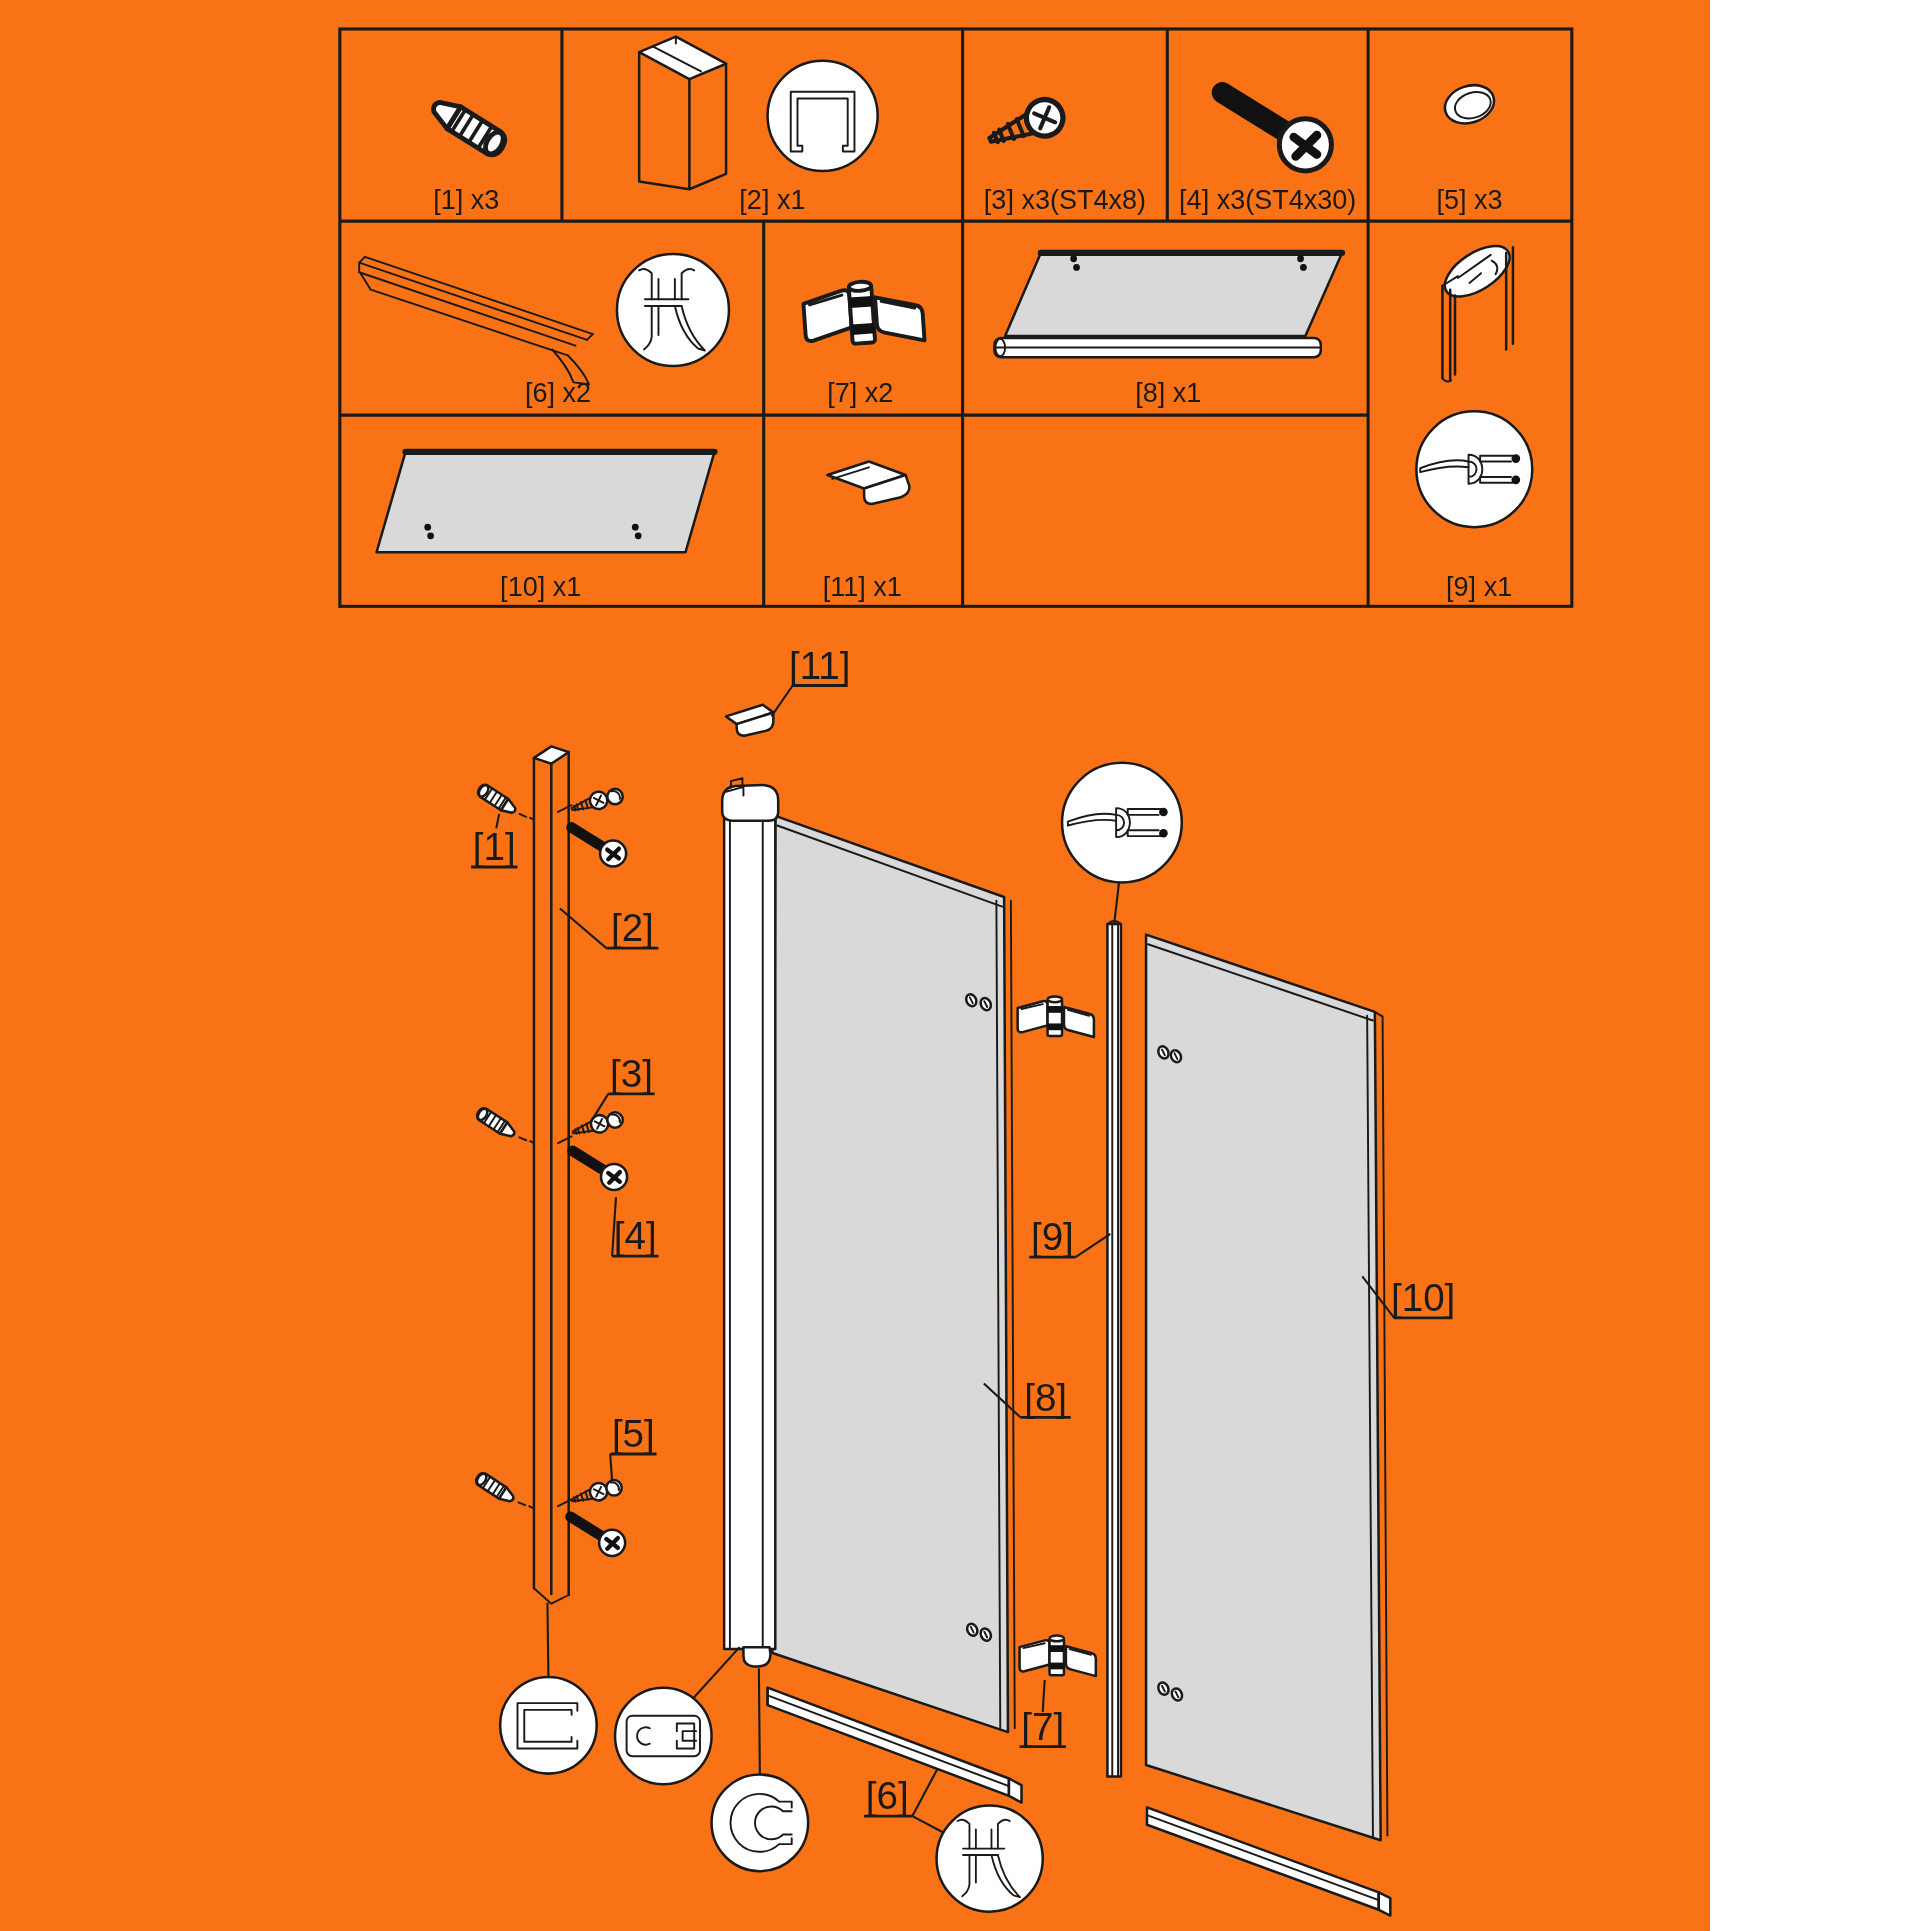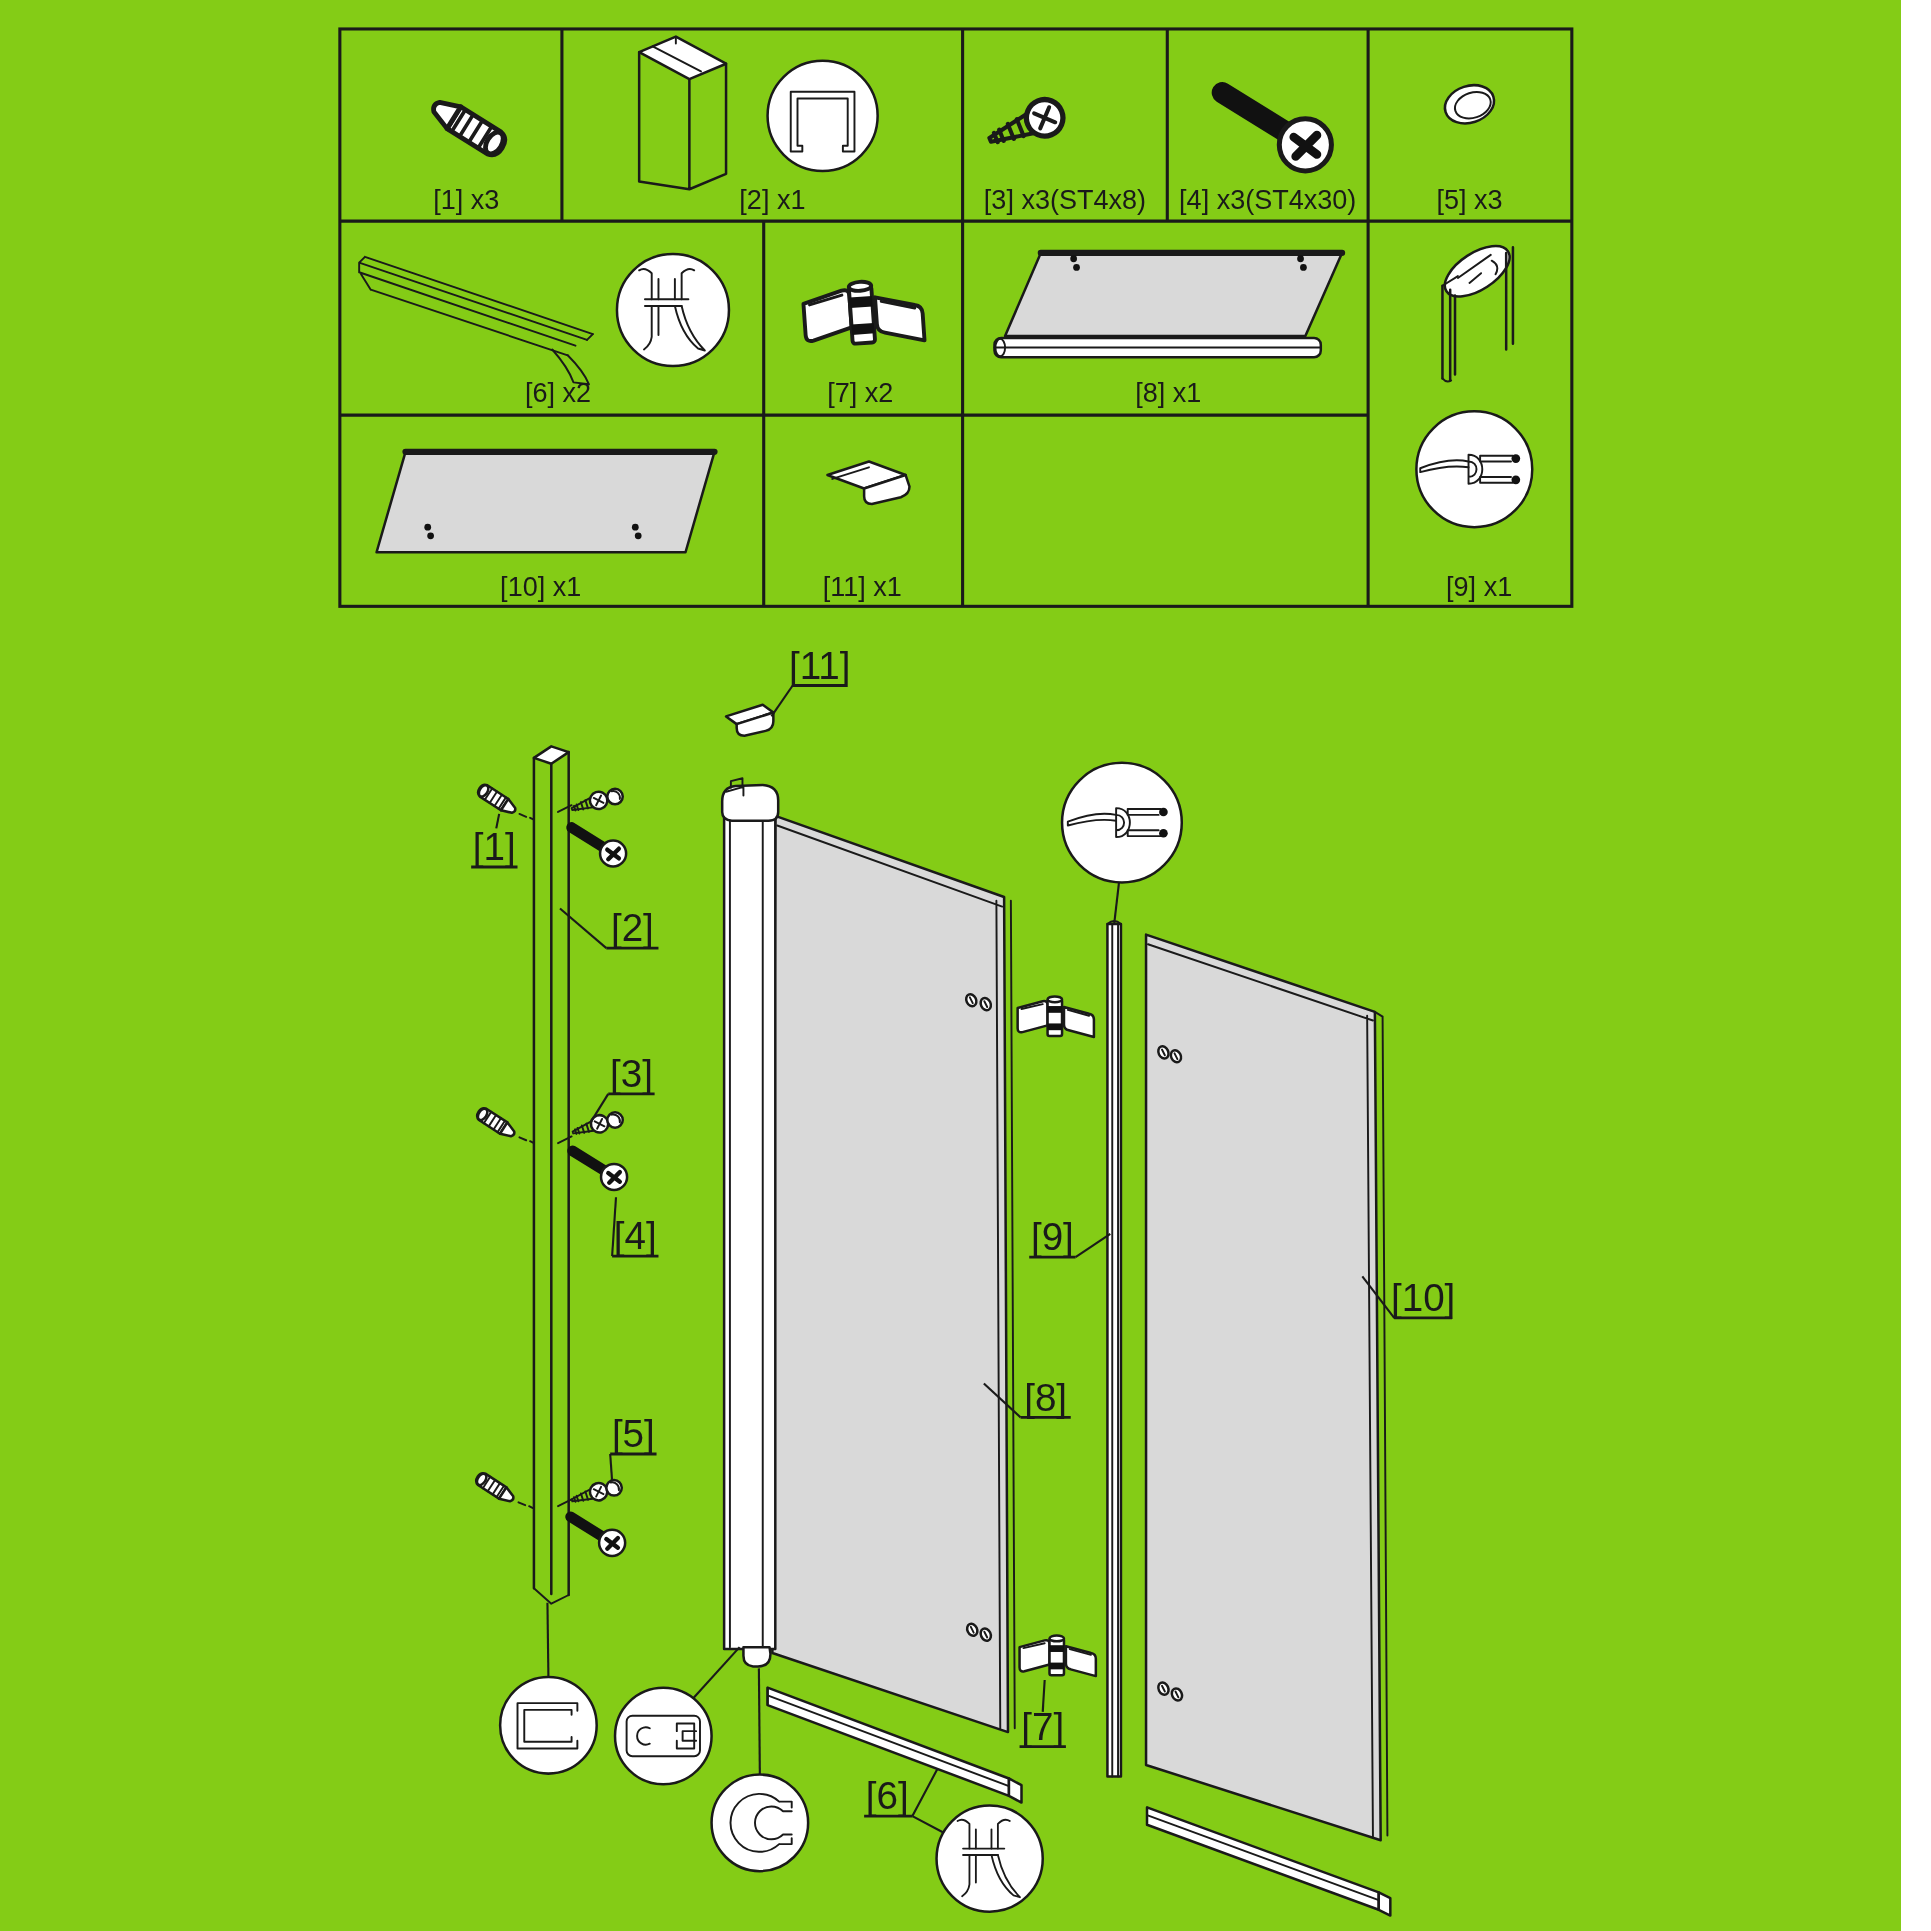--- a/index.html
+++ b/index.html
@@ -1,16 +1,16 @@
 <!DOCTYPE html>
 <html><head>
 <meta charset="utf-8">
 <style>
   html,body{margin:0;padding:0;background:#fff;}
-  #stage{position:relative;width:1901px;height:1931px;background:#84cc16;
+  #stage{position:relative;width:1710px;height:1931px;background:#f97316;
          font-family:"Liberation Sans", sans-serif;}
   svg{position:absolute;left:0;top:0;}
   .ln{fill:none;stroke:#1a1a1a;stroke-width:2.6;stroke-linecap:round;stroke-linejoin:round;}
   .lnthin{fill:none;stroke:#1a1a1a;stroke-width:2;stroke-linecap:round;stroke-linejoin:round;}
   .wfill{fill:#ffffff;stroke:#1a1a1a;stroke-width:2.6;stroke-linecap:round;stroke-linejoin:round;}
   .glass{fill:#d9d9d9;stroke:#1a1a1a;stroke-width:2.6;stroke-linejoin:round;}
   .thick{stroke-width:6.5;}
   .blk{fill:#111111;stroke:none;}
   .blkstroke{fill:none;stroke:#111111;stroke-width:11;stroke-linecap:round;}
   .xbold{fill:none;stroke:#111111;stroke-width:4.5;stroke-linecap:round;}

